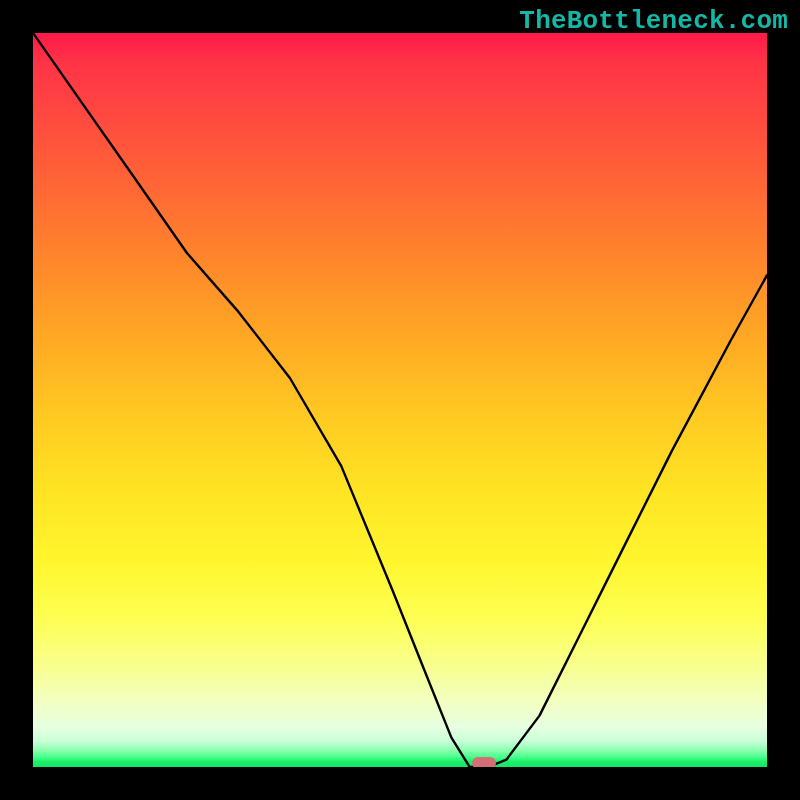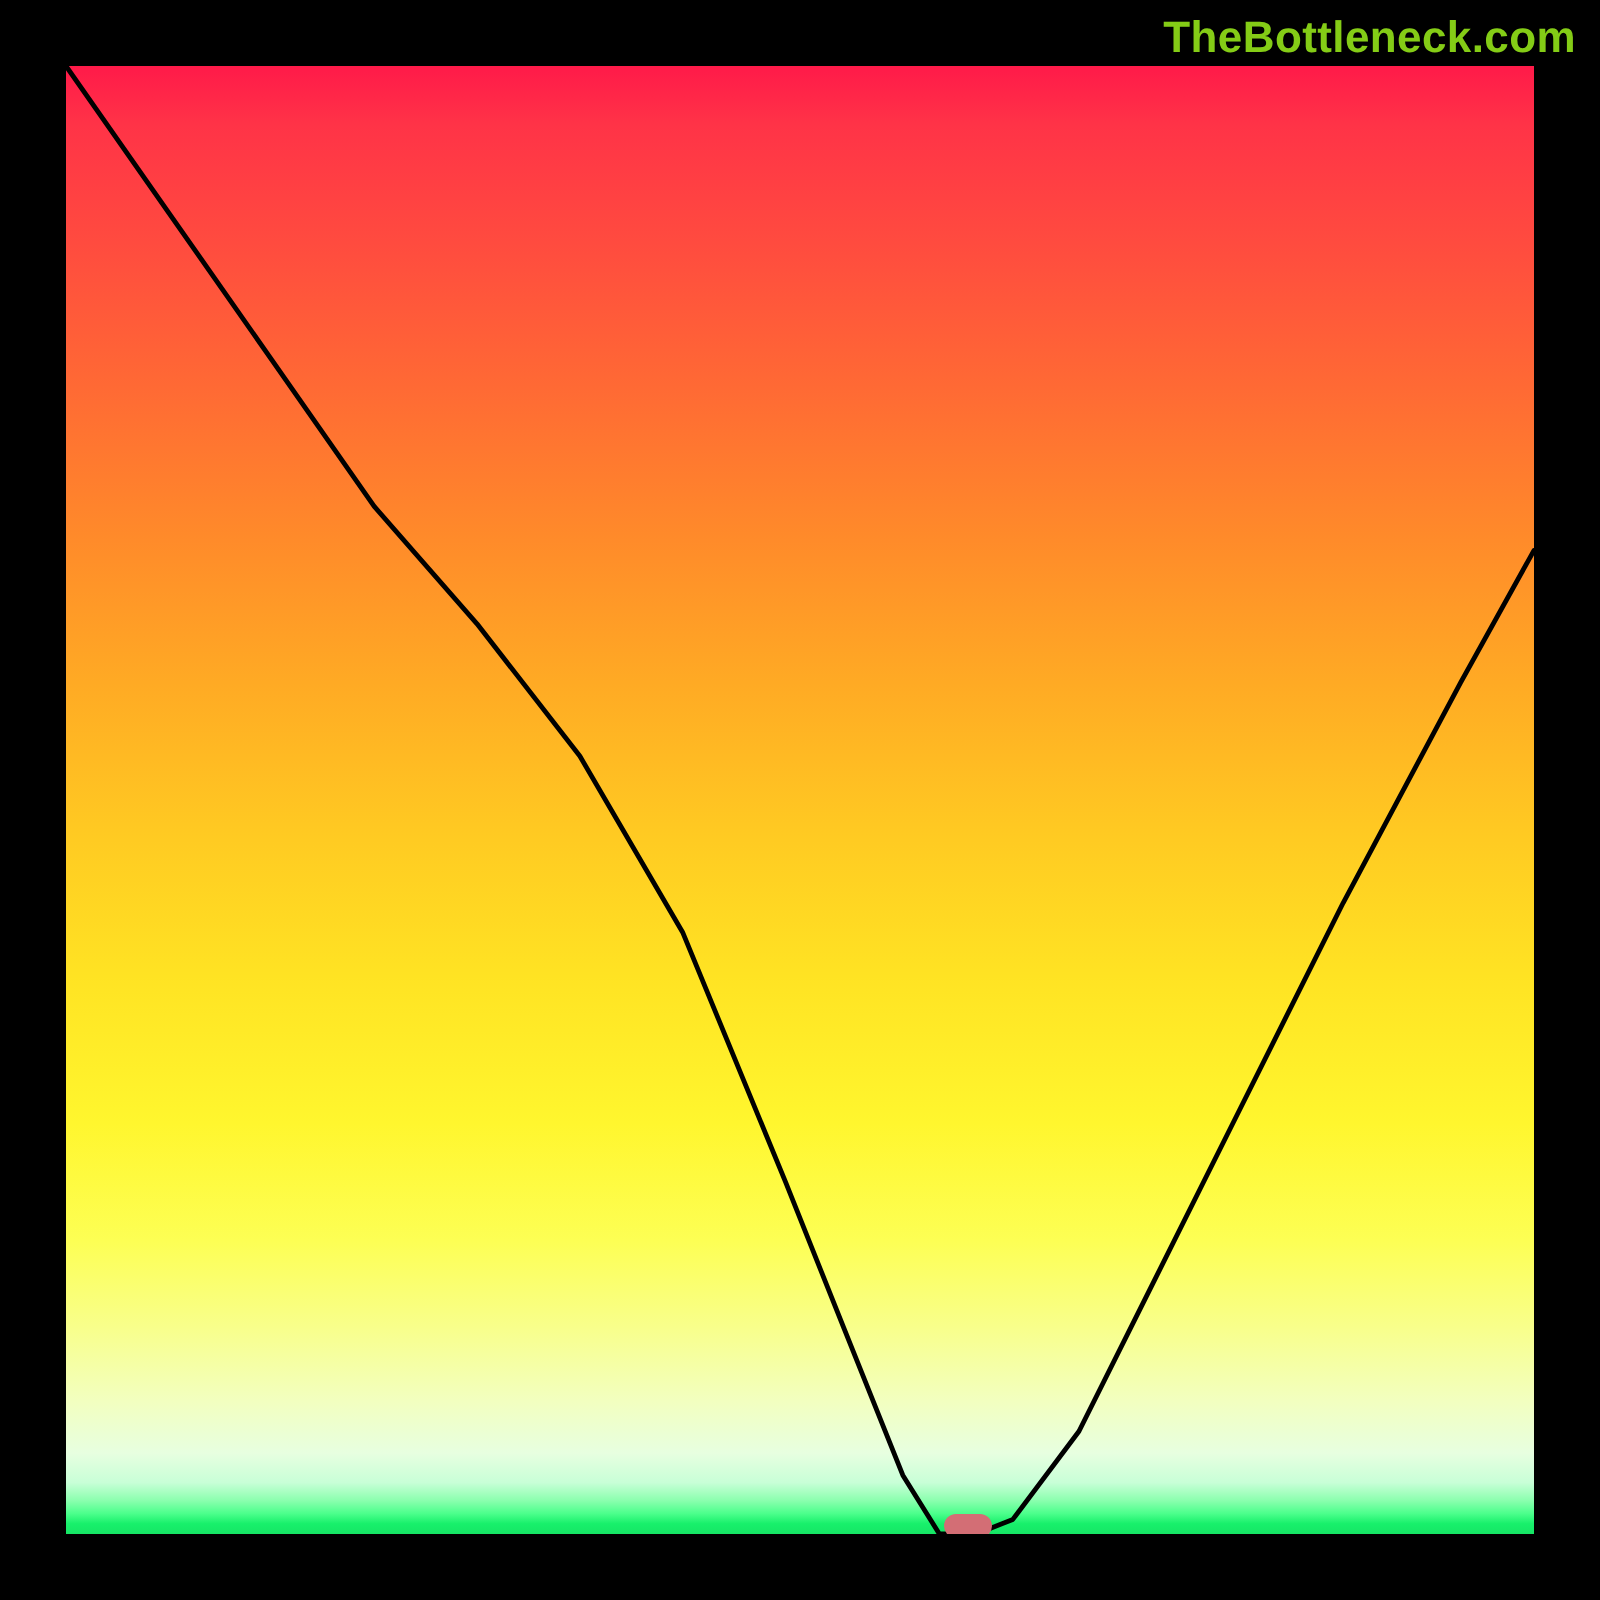--- a/index.html
+++ b/index.html
@@ -65,24 +65,24 @@
     width: 24px;
     height: 12px;
     border-radius: 6px;
     background: #D36E75;
     transform: translate(-50%, -50%);
   }
   .watermark {
     position: absolute;
     top: 6px;
     right: 12px;
-    font-family: Liberation Sans, sans-serif;
-    font-size: 22px;
+    font-family: Liberation Mono, monospace;
+    font-size: 26px;
     font-weight: 600;
-    color: #84cc16;
+    color: #14b8a6;
     letter-spacing: 0.2px;
   }
 </style>
 </head>
 <body>
 
 <div class="frame">
   <div class="watermark">TheBottleneck.com</div>
   <div class="plot">
     <div class="gradient"></div>

